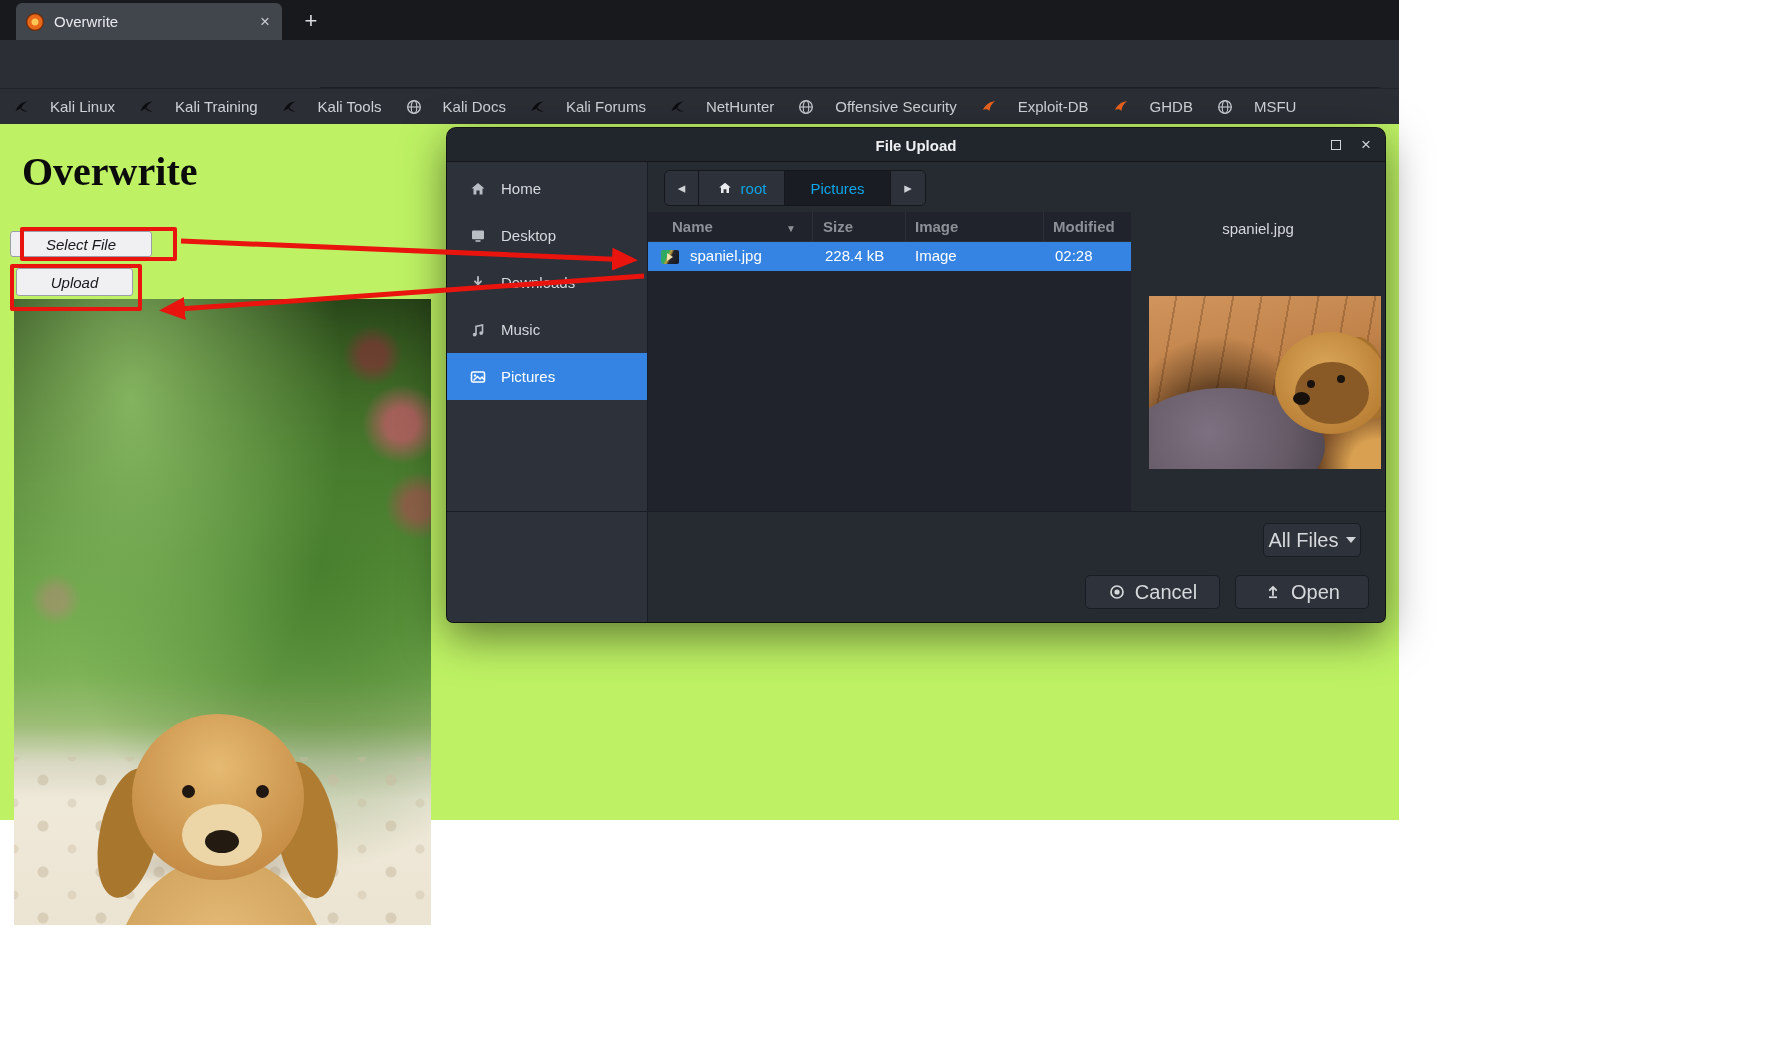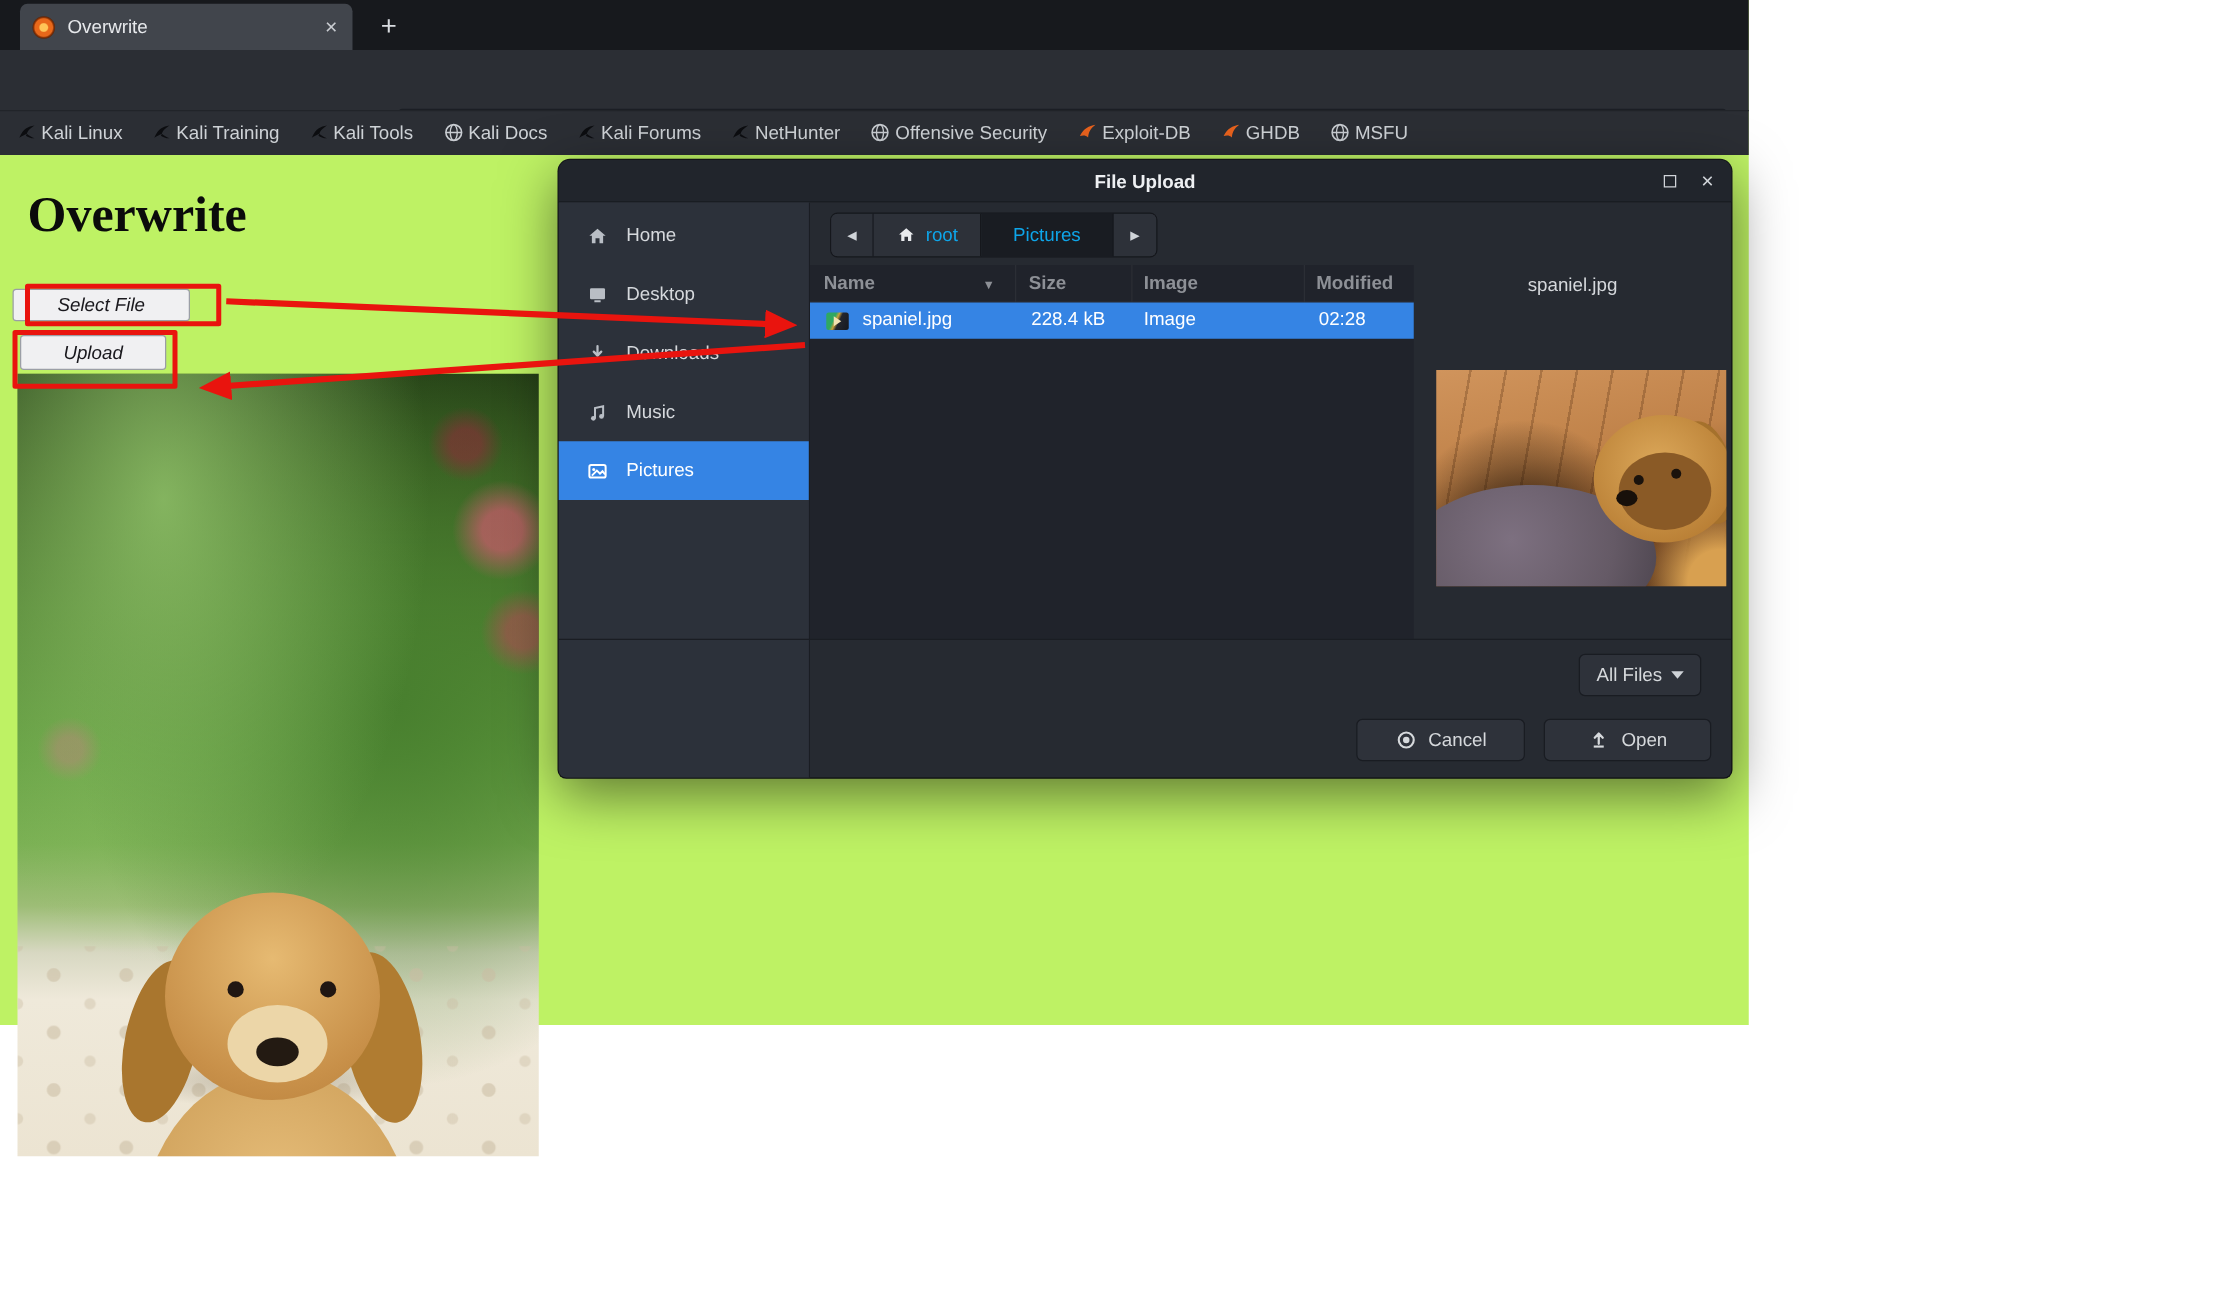--- a/index.html
+++ b/index.html
@@ -20,21 +20,21 @@
   .navbar { position:absolute; left:0; top:40px; width:1399px; height:48px; background:#2b2e34; }
   .navbtn { position:absolute; top:48px; width:32px; height:32px; display:flex; align-items:center; justify-content:center; }
   .back-circle { left:13px; background:#85898f; border-radius:50%; }
   .fwd { left:56px; } .reload { left:98px; } .homebtn { left:138px; }
   .urlbar { position:absolute; left:318px; top:47px; width:1064px; height:34px; background:#1b1e24;
             border-radius:4px; display:flex; align-items:center; padding:0 12px; }
   .url-prefix { color:#9aa0a6; font-size:15px; margin-left:10px; }
   .url-domain { color:#eff1f4; font-size:15px; font-weight:700; }
   .bookmarksbar { position:absolute; left:0; top:88px; width:1399px; height:36px; background:#2b2e34;
             border-top:1px solid #212429; display:flex; align-items:center; padding-left:14px; gap:24px; }
-  .bm { display:inline-flex; align-items:flex-start; gap:4px; color:#ced2d6; font-size:15px; white-space:nowrap; }
+  .bm { display:inline-flex; align-items:center; gap:21px; color:#ced2d6; font-size:15px; white-space:nowrap; }
 
   
   .page-heading { position:absolute; left:22px; top:148px; font-family:"Liberation Serif","DejaVu Serif",serif;
             font-size:40px; font-weight:700; color:#0b0b0b; }
   .redbox { position:absolute; border:4px solid #e9140e; border-radius:2px; }
   .box-select { left:20px; top:227px; width:157px; height:34px; }
   .box-upload { left:10px; top:264px; width:132px; height:47px; }
   .formbtn { position:absolute; background:#f0f0f2; border:1px solid #9b9ea6; border-radius:3px;
             color:#19181d; font-size:15px; display:flex; align-items:center; justify-content:center; }
   .btn-select { left:10px; top:231px; width:142px; height:26px;font-style:italic; }
@@ -124,21 +124,21 @@
       background:radial-gradient(circle at 45% 40%, #dca85a, #b97f35 75%); }
   .pv-face { left:146px; top:66px; width:74px; height:62px; border-radius:50%; background:#8a5a26; }
   .pv-eye { width:8px; height:8px; border-radius:50%; background:#1a120c; }
   .pv-eye1 { left:158px; top:84px; } .pv-eye2 { left:188px; top:79px; }
   .pv-nose { left:144px; top:96px; width:17px; height:13px; border-radius:50%; background:#18100a; }
   .pv-cushion { left:-24px; top:92px; width:200px; height:116px; border-radius:50%;
       background:radial-gradient(circle at 42% 38%, #7d7080, #655a66 60%, #4e4650 92%); }
 
   .foot-sep { position:absolute; left:0; top:383px; width:938px; height:1px; background:#1a1d23; }
   .gbtn { position:absolute; background:#2e323a; border:1px solid #191c22; border-radius:5px;
-      color:#d6d9dc; font-size:15px; display:flex; align-items:center; justify-content:center; gap:9px; }
+      color:#d6d9dc; font-size:20px; display:flex; align-items:center; justify-content:center; gap:9px; }
   .btn-filter { left:816px; top:395px; width:98px; height:34px; gap:7px; }
   .btn-cancel { left:638px; top:447px; width:135px; height:34px; }
   .btn-open  { left:788px; top:447px; width:134px; height:34px; }
   .tri-down { width:0; height:0; border-left:5px solid transparent; border-right:5px solid transparent;
       border-top:6px solid #cfd3d8; display:inline-block; }
 </style>
 </head>
 <body>
 
 <div class="canvas">
@@ -364,21 +364,21 @@
           <path d="M9 3 L15.5 8.5 H13.5 V14.5 H10.6 V10.5 H7.4 V14.5 H4.5 V8.5 H2.5 Z" fill="#e8eaed"></path>
         </svg>
         <span>root</span>
       </div>
       <div class="crumb active">Pictures</div>
       <div class="crumb nav">▸</div>
     </div>
 
     <div class="listpane">
       <div class="lhead">
-        <span style="left:11px">Name</span>
+        <span style="left:24px">Name</span>
         <span style="left:138px; font-size:10px; top:11px; color:#8d9096">▼</span>
         <span style="left:175px">Size</span>
         <span style="left:267px">Image</span>
         <span style="left:405px">Modified</span>
         <div class="hdiv" style="left:164px"></div>
         <div class="hdiv" style="left:257px"></div>
         <div class="hdiv" style="left:395px"></div>
       </div>
       <div class="frow selected">
           <div class="thumb"></div>

